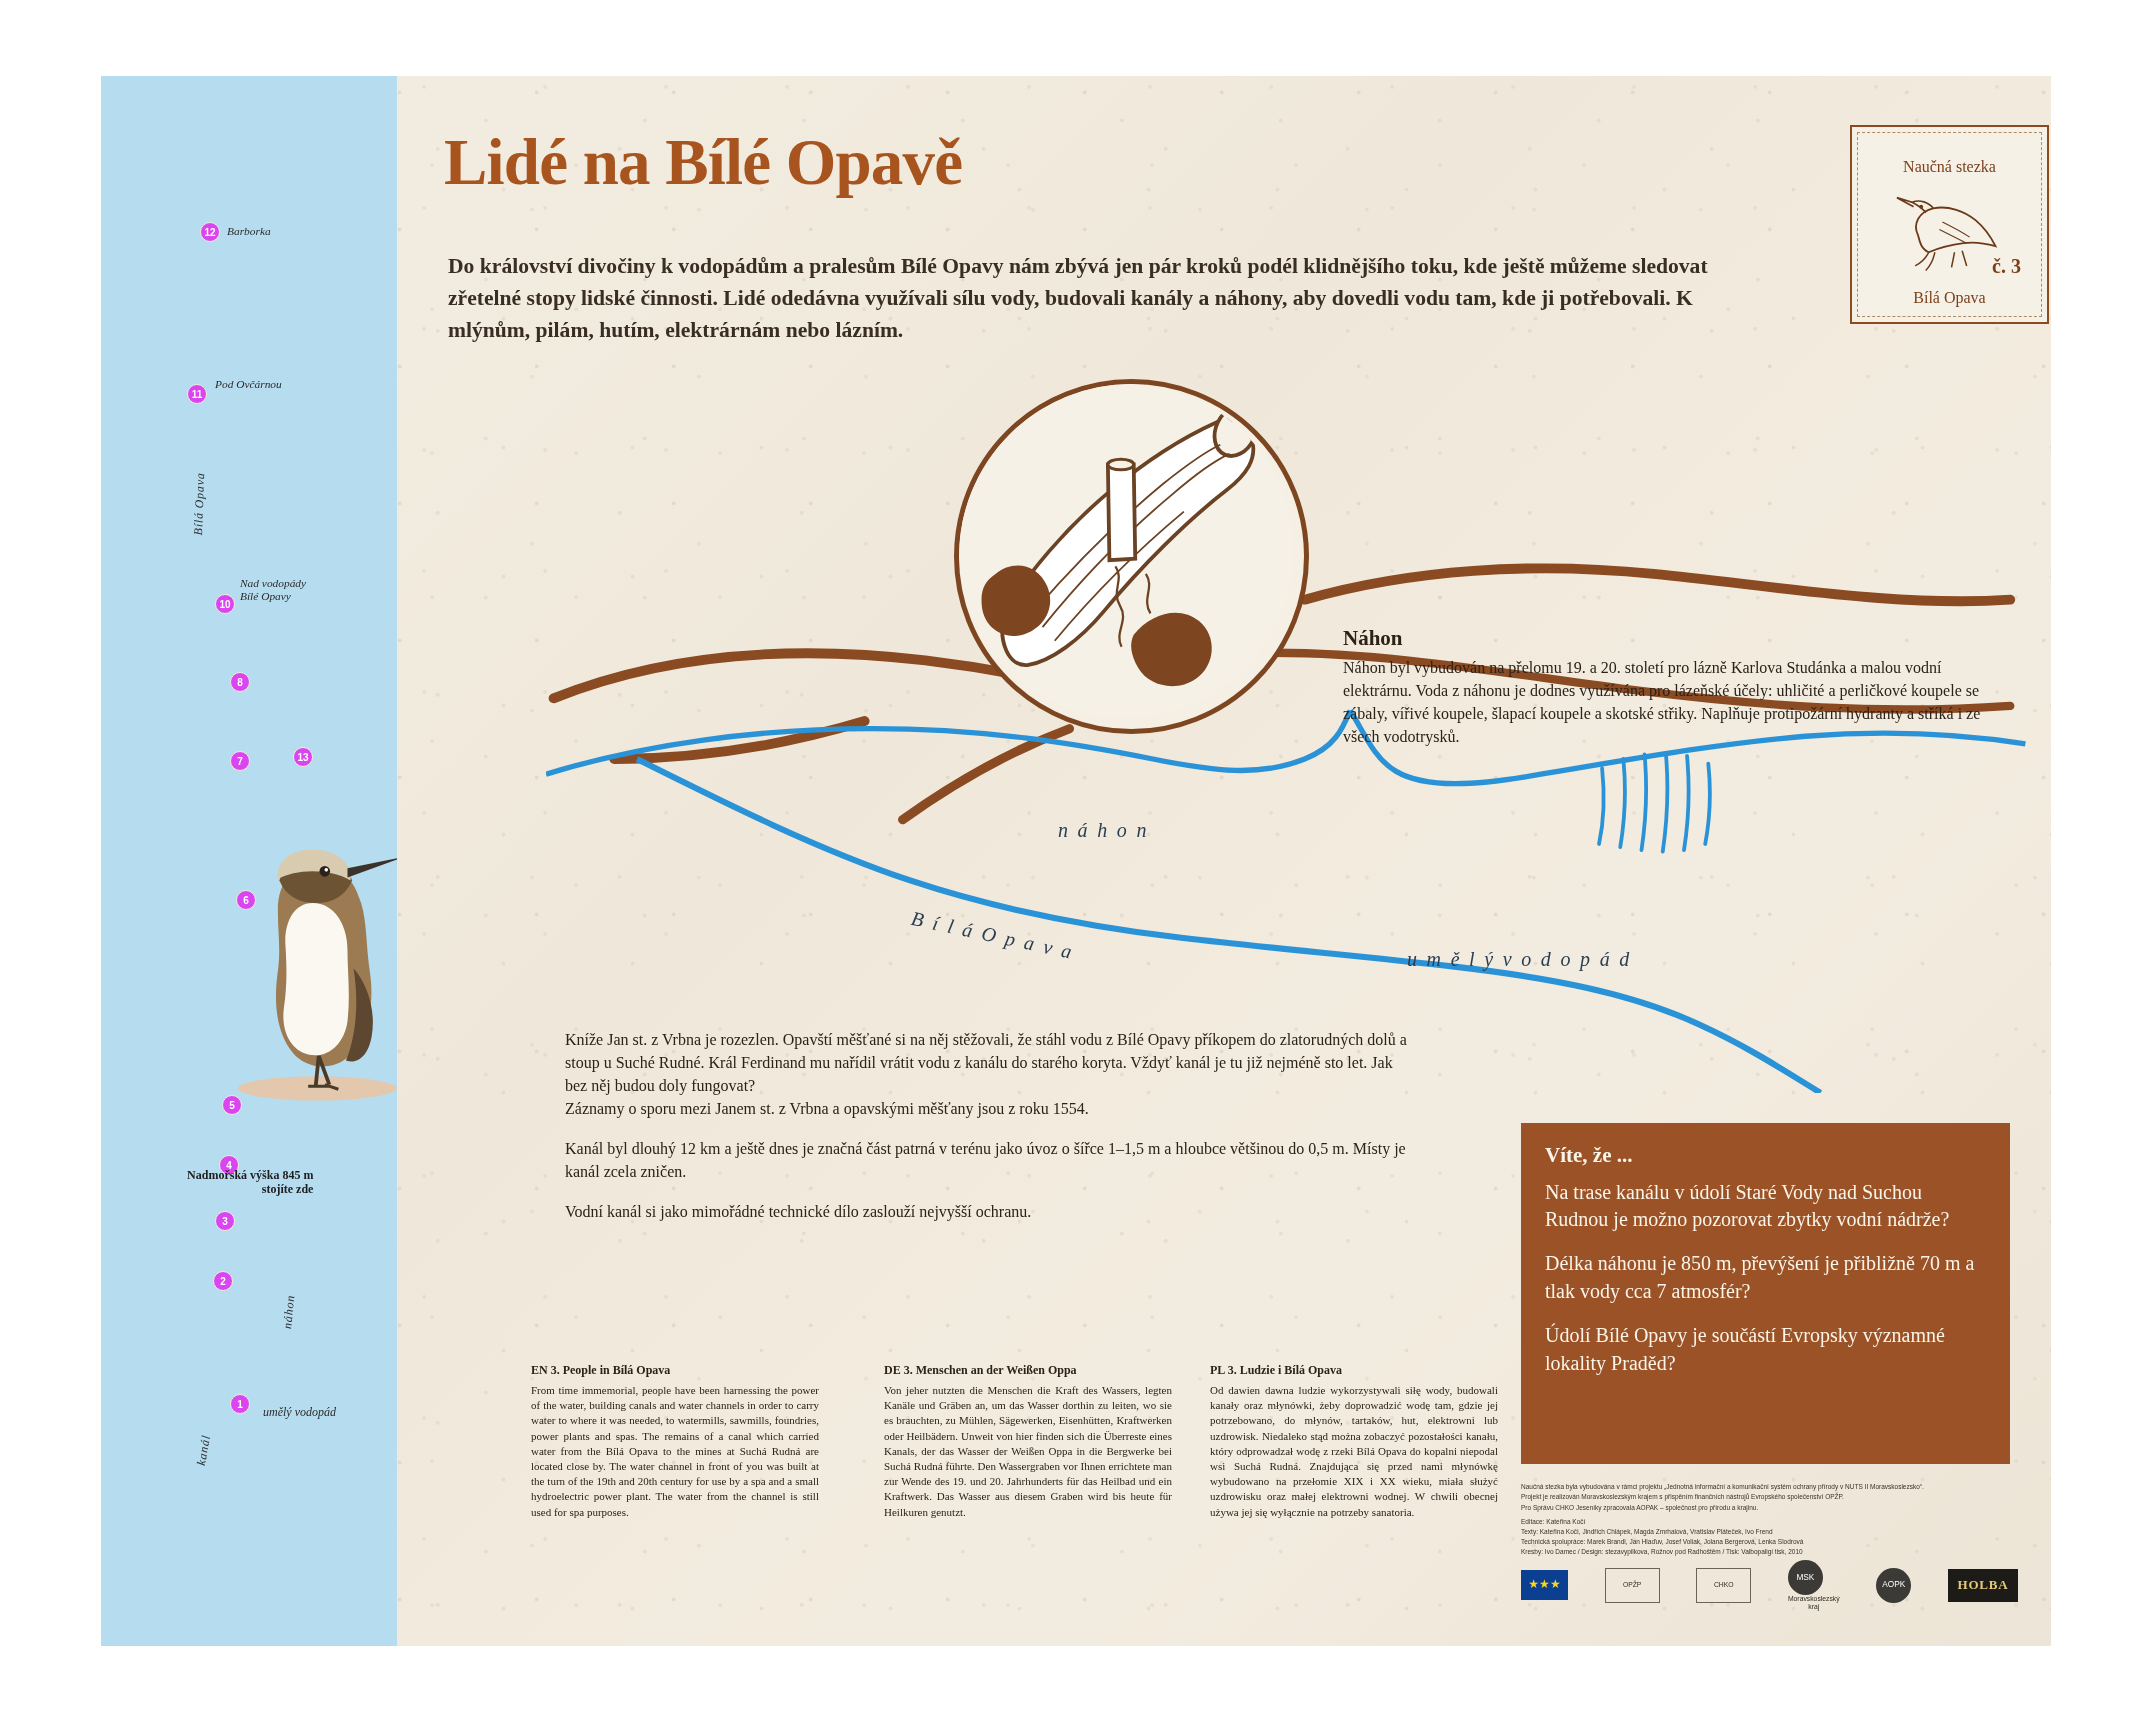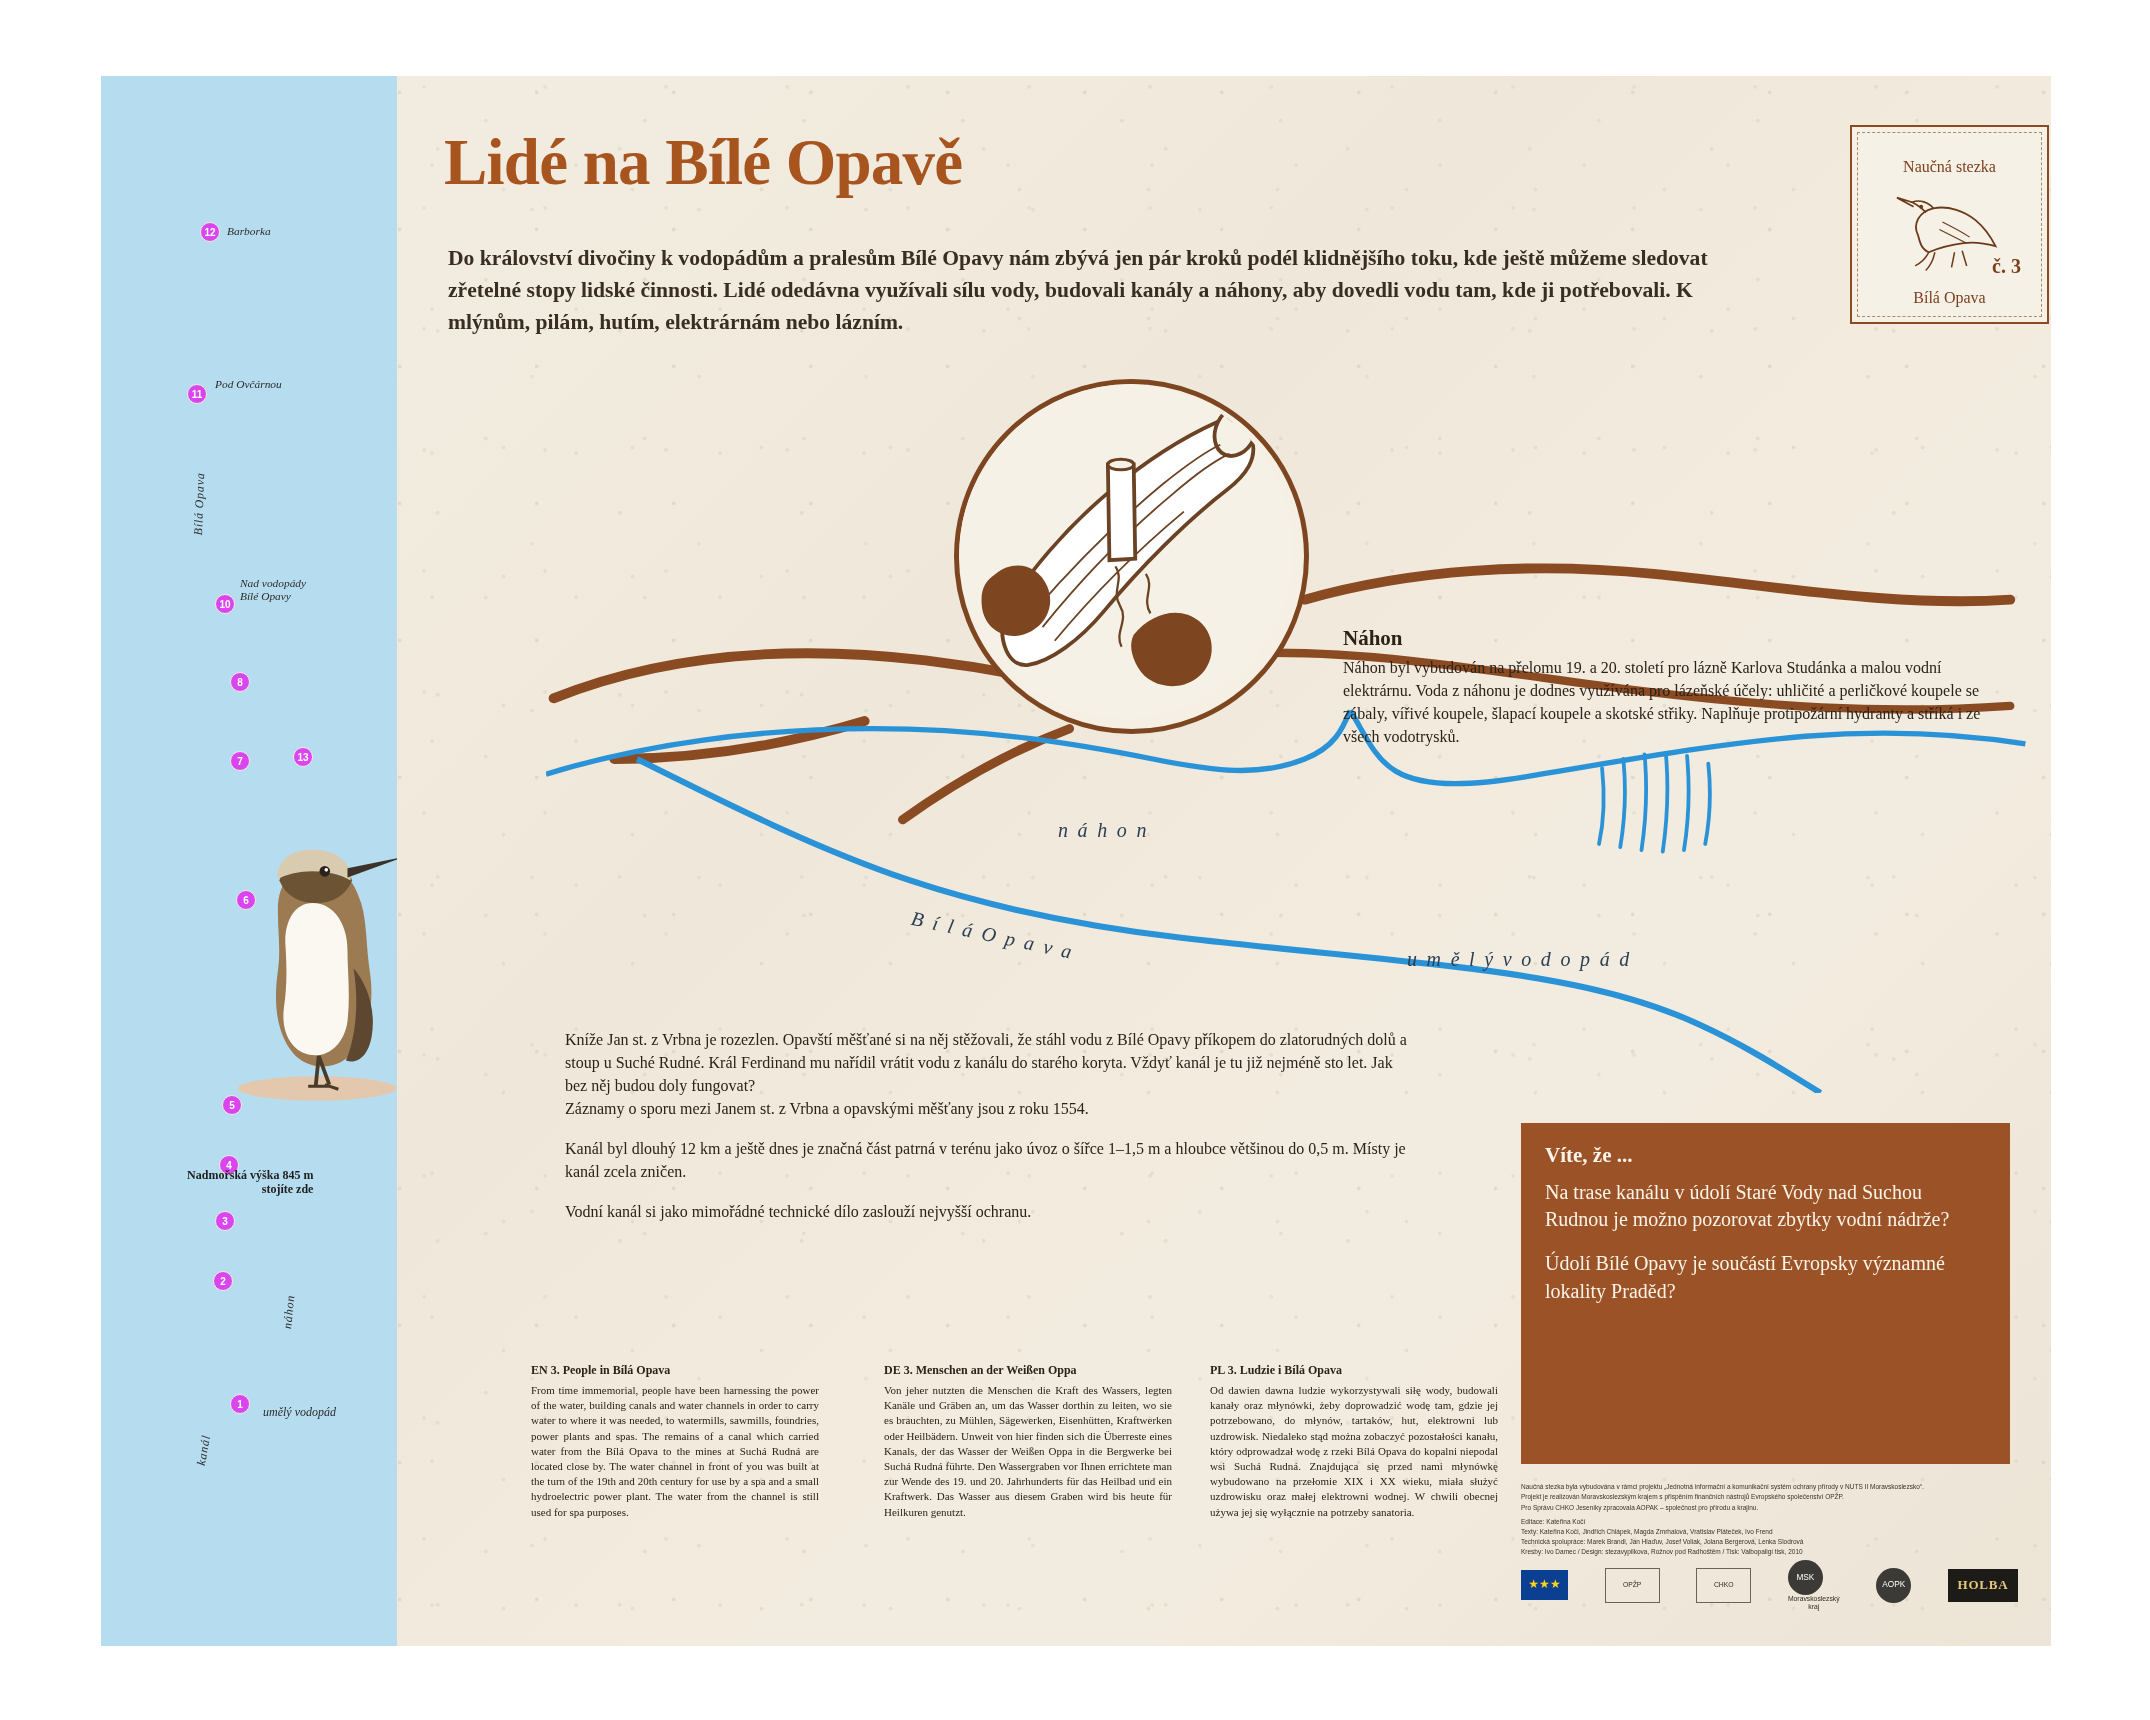--- a/index.html
+++ b/index.html
@@ -105,21 +105,21 @@
     top: 125px;
     font-family: "Liberation Serif", serif;
     font-weight: bold;
     font-size: 65px;
     color: #a8541f;
     letter-spacing: -0.8px;
   }
   .intro {
     position: absolute;
     left: 448px;
-    top: 243px;
+    top: 251px;
     width: 1328px;
     font-family: "Liberation Serif", serif;
     font-weight: bold;
     font-size: 21.6px;
     line-height: 1.48;
     color: #3a2d22;
   }
   
   .stamp {
     position: absolute;
@@ -472,20 +472,21 @@
       <p style="margin-bottom:0">Kníže Jan st. z Vrbna je rozezlen. Opavští měšťané si na něj stěžovali, že stáhl vodu z Bílé Opavy příkopem do zlatorudných dolů a stoup u Suché Rudné. Král Ferdinand mu nařídil vrátit vodu z kanálu do starého koryta. Vždyť kanál je tu již nejméně sto let. Jak bez něj budou doly fungovat?</p>
       <p>Záznamy o sporu mezi Janem st. z Vrbna a opavskými měšťany jsou z roku 1554.</p>
       <p>Kanál byl dlouhý 12 km a ještě dnes je značná část patrná v terénu jako úvoz o šířce 1–1,5 m a hloubce většinou do 0,5 m. Místy je kanál zcela zničen.</p>
       <p>Vodní kanál si jako mimořádné technické dílo zaslouží nejvyšší ochranu.</p>
     </div>
   </div>
 
   <div class="know-box">
     <div class="know-title">Víte, že ...</div>
     <p>Na trase kanálu v údolí Staré Vody nad Suchou Rudnou je možno pozorovat zbytky vodní nádrže?</p>
+    <p>Délka náhonu je 850 m, převýšení je přibližně 70 m a tlak vody cca 7 atmosfér?</p>
     <p>Údolí Bílé Opavy je součástí Evropsky významné lokality Praděd?</p>
   </div>
 
   <div class="tr-col" id="tr1">
     <h4>EN  3. People in Bílá Opava</h4>
     <p>From time immemorial, people have been harnessing the power of the water, building canals and water channels in order to carry water to where it was needed, to watermills, sawmills, foundries, power plants and spas. The remains of a canal which carried water from the Bílá Opava to the mines at Suchá Rudná are located close by. The water channel in front of you was built at the turn of the 19th and 20th century for use by a spa and a small hydroelectric power plant. The water from the channel is still used for spa purposes.</p>
   </div>
   <div class="tr-col" id="tr2">
     <h4>DE  3. Menschen an der Weißen Oppa</h4>
     <p>Von jeher nutzten die Menschen die Kraft des Wassers, legten Kanäle und Gräben an, um das Wasser dorthin zu leiten, wo sie es brauchten, zu Mühlen, Sägewerken, Eisenhütten, Kraftwerken oder Heilbädern. Unweit von hier finden sich die Überreste eines Kanals, der das Wasser der Weißen Oppa in die Bergwerke bei Suchá Rudná führte. Den Wassergraben vor Ihnen errichtete man zur Wende des 19. und 20. Jahrhunderts für das Heilbad und ein Kraftwerk. Das Wasser aus diesem Graben wird bis heute für Heilkuren genutzt.</p>

